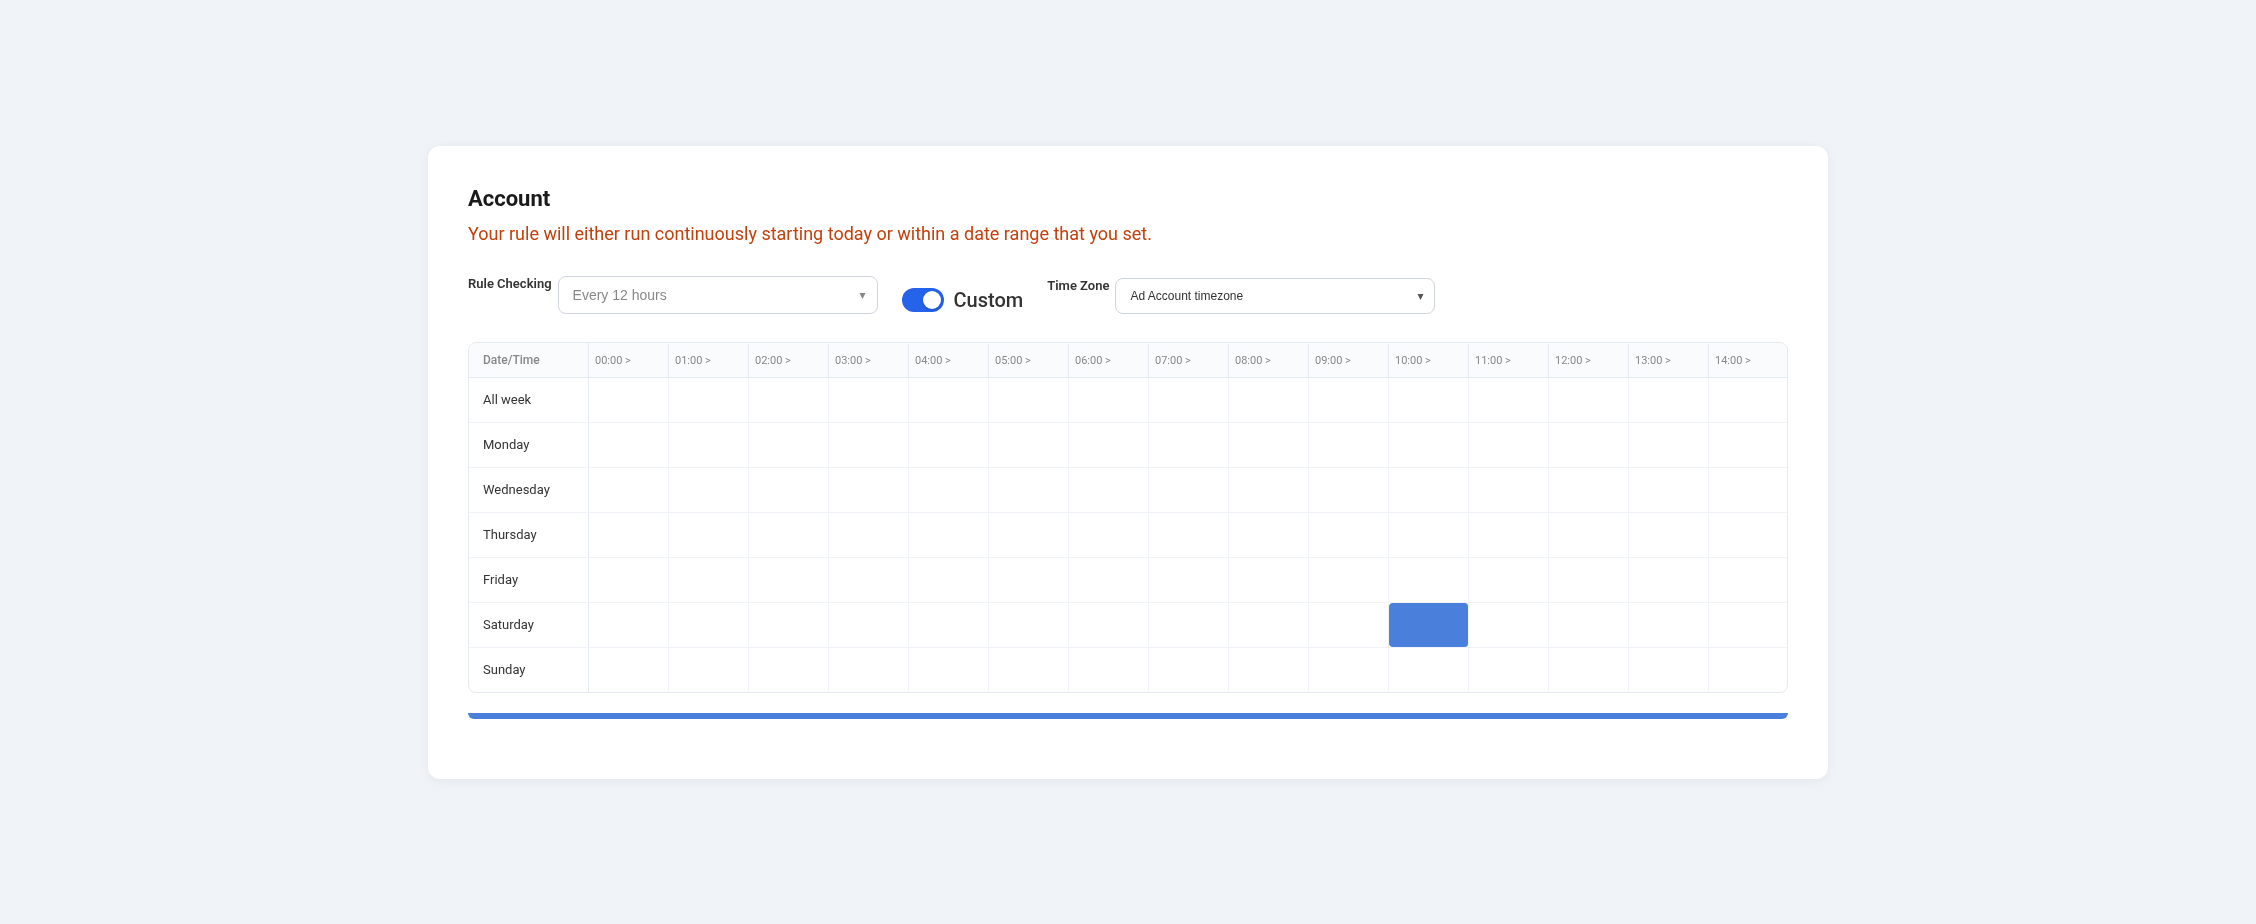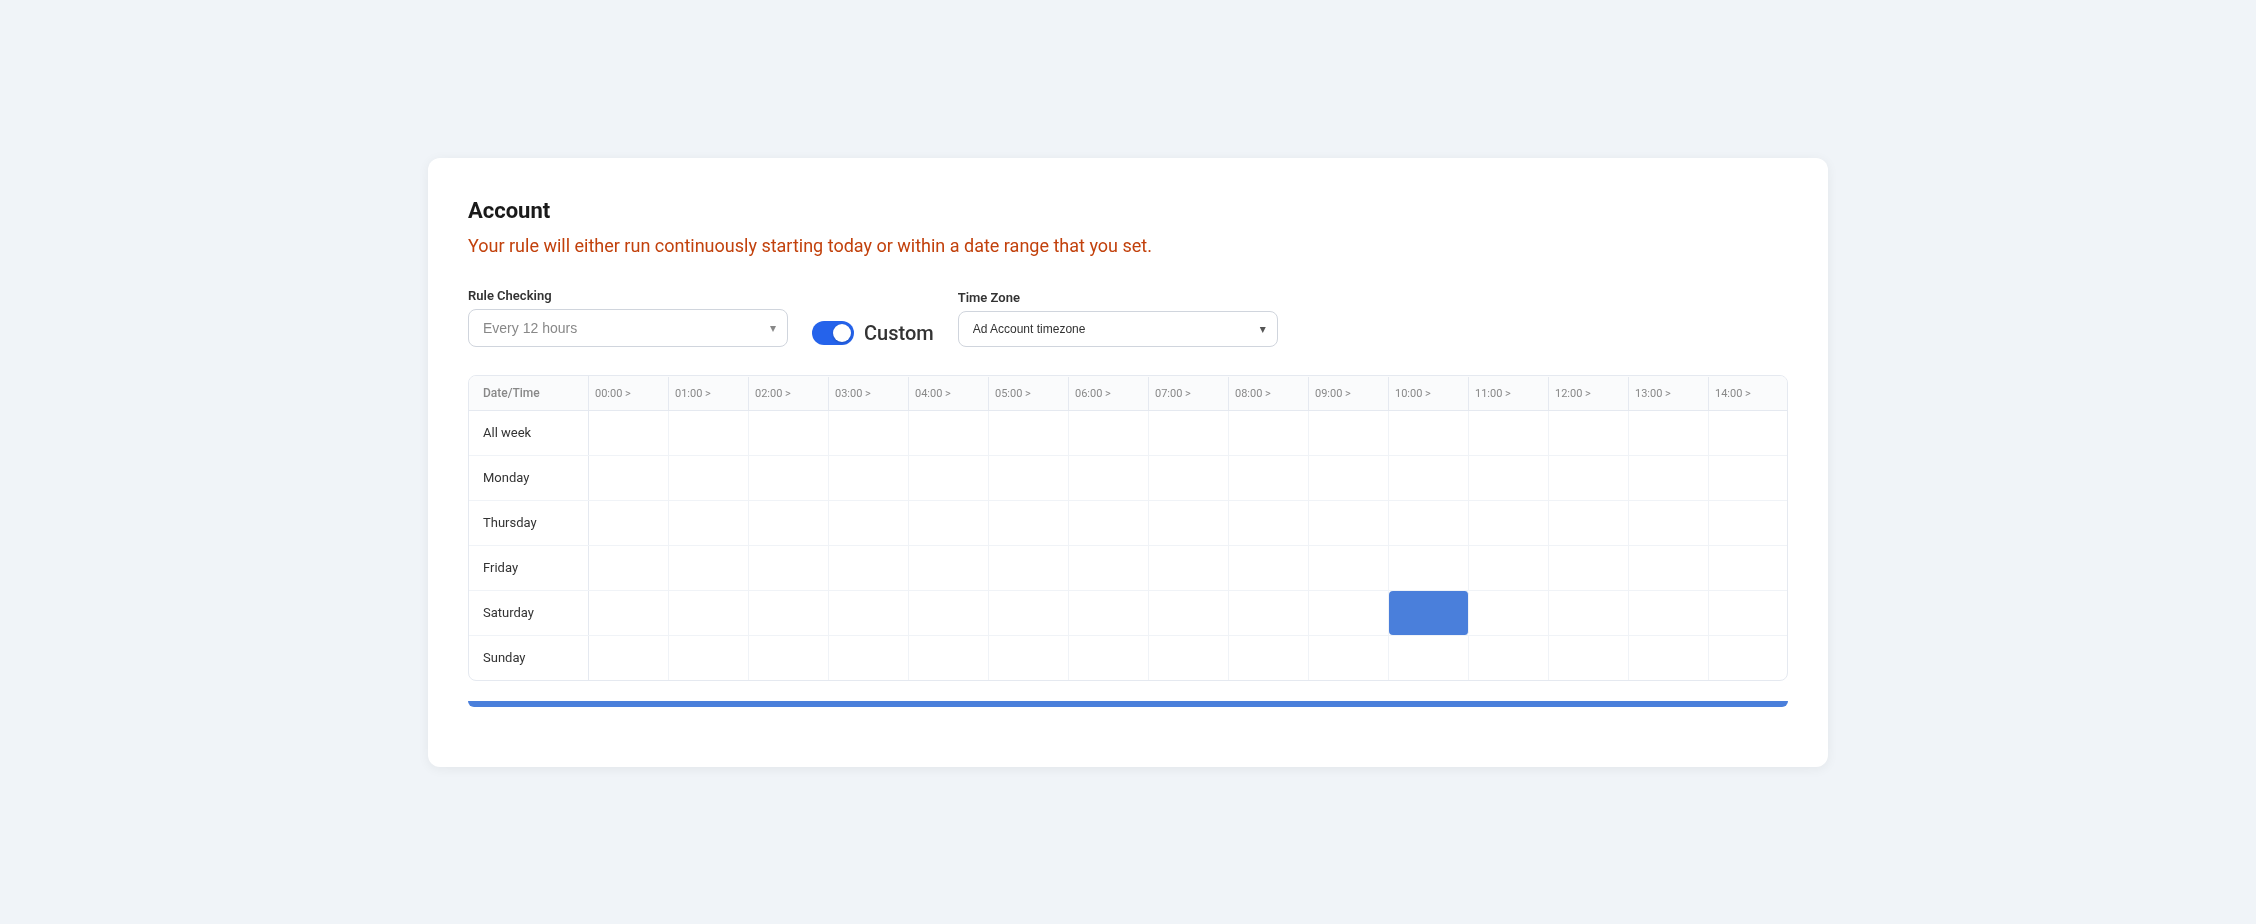--- a/index.html
+++ b/index.html
@@ -36,21 +36,20 @@
       margin-bottom: 32px;
     }
     .controls-row {
       display: flex;
       align-items: flex-end;
       gap: 24px;
       margin-bottom: 28px;
     }
     .control-group {
       display: flex;
-      flex-direction: column;
       gap: 6px;
     }
     .control-label {
       font-size: 13px;
       font-weight: 600;
       color: #333;
     }
     .select-wrapper {
       position: relative;
       width: 320px;
@@ -316,20 +315,40 @@
             <div class="time-cell"></div>
             <div class="time-cell"></div>
             <div class="time-cell"></div>
             <div class="time-cell"></div>
             <div class="time-cell"></div>
             <div class="time-cell"></div>
             <div class="time-cell"></div>
           </div>
         </div>
         <div class="calendar-row">
+          <div class="day-label">Wednesday</div>
+          <div class="time-cells">
+            <div class="time-cell"></div>
+            <div class="time-cell"></div>
+            <div class="time-cell"></div>
+            <div class="time-cell"></div>
+            <div class="time-cell"></div>
+            <div class="time-cell"></div>
+            <div class="time-cell"></div>
+            <div class="time-cell"></div>
+            <div class="time-cell"></div>
+            <div class="time-cell"></div>
+            <div class="time-cell"></div>
+            <div class="time-cell"></div>
+            <div class="time-cell"></div>
+            <div class="time-cell"></div>
+            <div class="time-cell"></div>
+          </div>
+        </div>
+        <div class="calendar-row">
           <div class="day-label">Thursday</div>
           <div class="time-cells">
             <div class="time-cell"></div>
             <div class="time-cell"></div>
             <div class="time-cell"></div>
             <div class="time-cell"></div>
             <div class="time-cell"></div>
             <div class="time-cell"></div>
             <div class="time-cell"></div>
             <div class="time-cell"></div>

